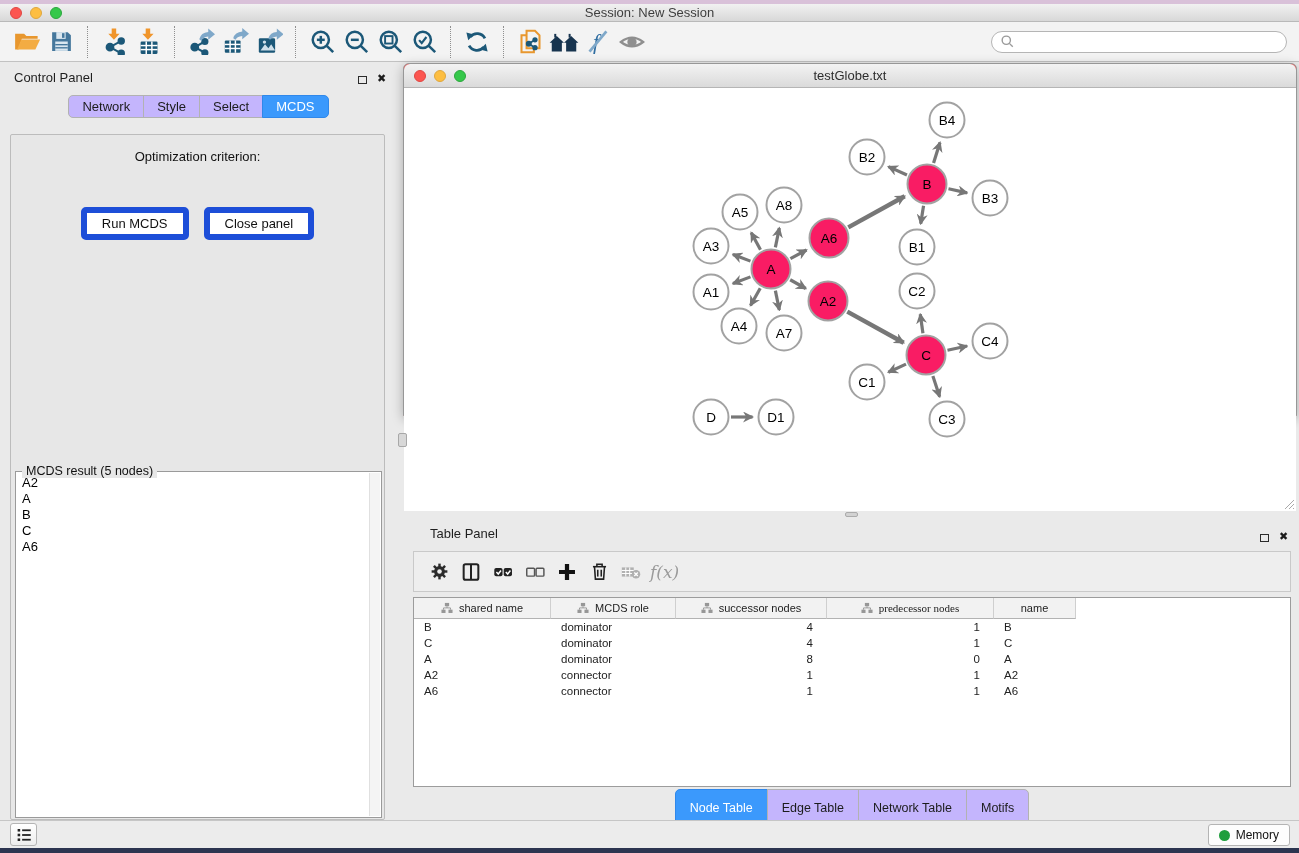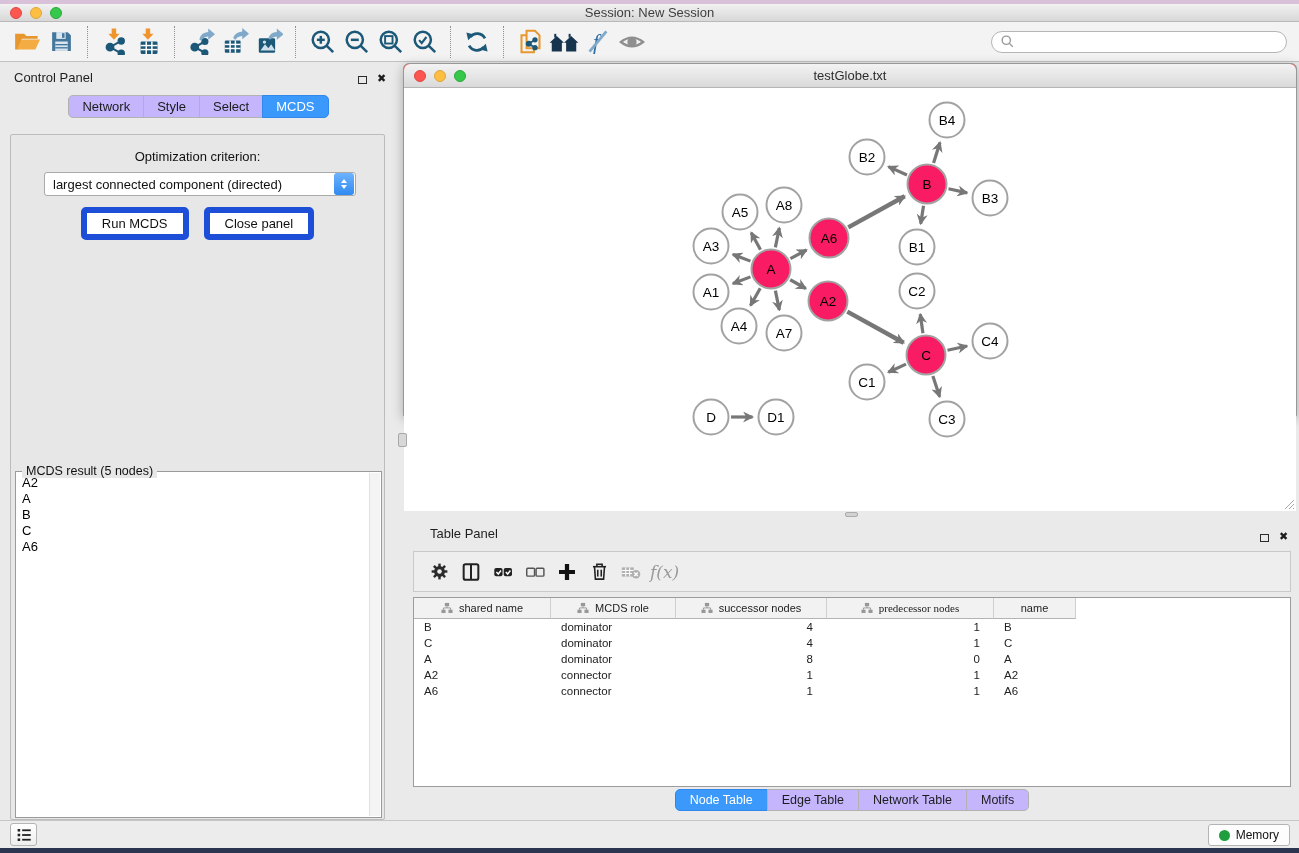--- a/index.html
+++ b/index.html
@@ -98,21 +98,21 @@
   #nt-header { display:flex; height:21px; }
   .hcell { background:#f2f2f2; border-right:1px solid #cfcfcf; border-bottom:1px solid #b3b3b3;
     display:flex; align-items:center; justify-content:center; gap:6px; font-size:11px; color:#222; }
   .hfill { flex:1; background:#fff; }
   .trow { display:flex; height:16px; align-items:center; }
   .tcell { white-space:nowrap; overflow:hidden; }
   .tcell.left { text-align:left; padding-left:10px; }
   .tcell.right { text-align:right; padding-right:14px; }
 
   #tp-tabs { position:absolute; top:269px; left:0; width:894px; display:flex; justify-content:center; }
-  #tp-tabs .seg { padding:3px 14px; font-size:12.5px; }
+  #tp-tabs .seg { padding:11px 14px; font-size:12.5px; }
 
   
   #statusbar { position:absolute; left:0; top:820px; width:1299px; height:28px; background:#ececec;
     border-top:1px solid #c6c6c6; }
   #status-list-btn { position:absolute; left:10px; top:2px; width:27px; height:23px; background:linear-gradient(#fff,#ededed);
     border:1px solid #b4b4b4; border-radius:3px; display:flex; align-items:center; justify-content:center; }
   #memory-btn { position:absolute; right:9px; top:3px; height:22px; background:#fdfdfd; border:1px solid #b4b4b4;
     border-radius:3px; display:flex; align-items:center; gap:6px; padding:0 10px; font-size:12px; color:#111; }
   #memory-dot { width:11px; height:11px; border-radius:50%; background:#1f9e3d; }
   #desktop-bottom { position:absolute; left:0; top:848px; width:1299px; height:5px; background:#2c3550; }
@@ -315,27 +315,20 @@
     <div id="cp-tabs">
       <span class="segtabs" id="cp-tabs-inner">
           <span class="seg">Network</span>
           <span class="seg">Style</span>
           <span class="seg">Select</span>
           <span class="seg active">MCDS</span>
         </span>
     </div>
     <div id="cp-pane">
       <div id="opt-label">Optimization criterion:</div>
-      <div id="criterion-combo">
-        <span class="val">largest connected component (directed)</span>
-        <span id="combo-stepper">
-            <span class="chev-up"></span>
-            <span class="chev-dn"></span>
-          </span>
-      </div>
       <div id="cp-buttons">
         <button class="mac-btn">Run MCDS</button>
         <button class="mac-btn">Close panel</button>
       </div>
       <div id="result-group">
         <span id="result-legend">MCDS result (5 nodes)</span>
         <div id="result-list">
             <div class="ritem">A2</div>
             <div class="ritem">A</div>
             <div class="ritem">B</div>

